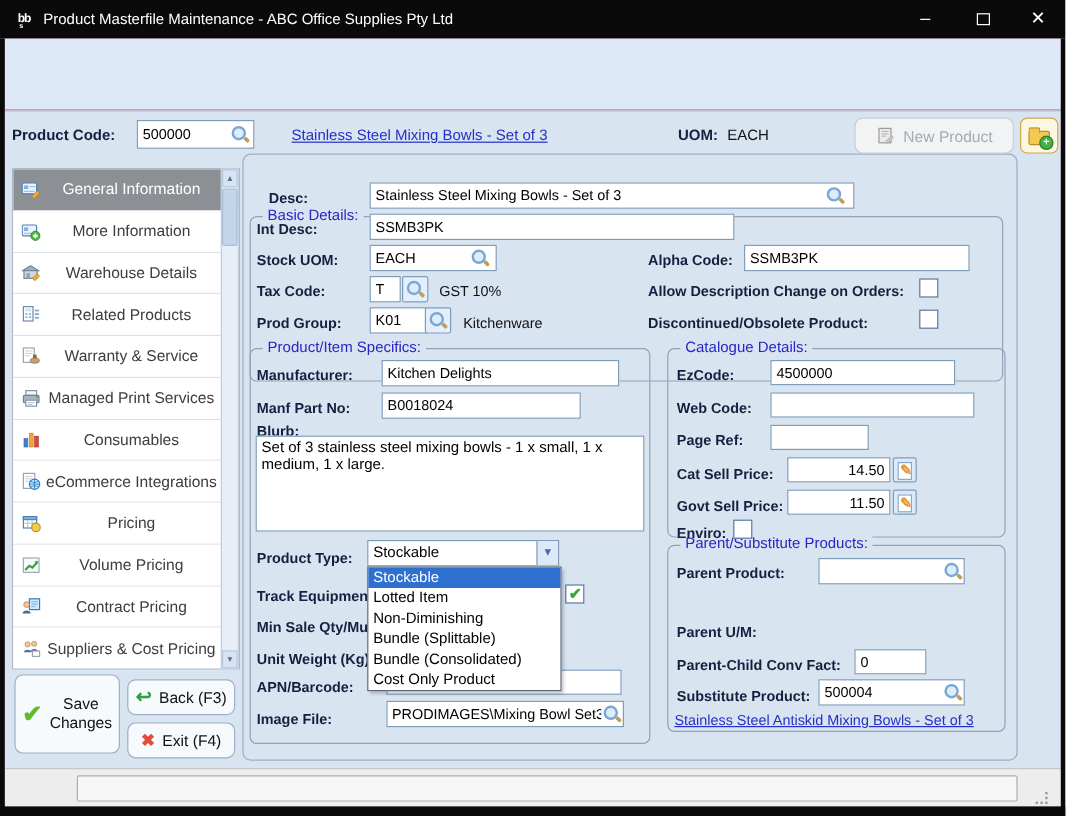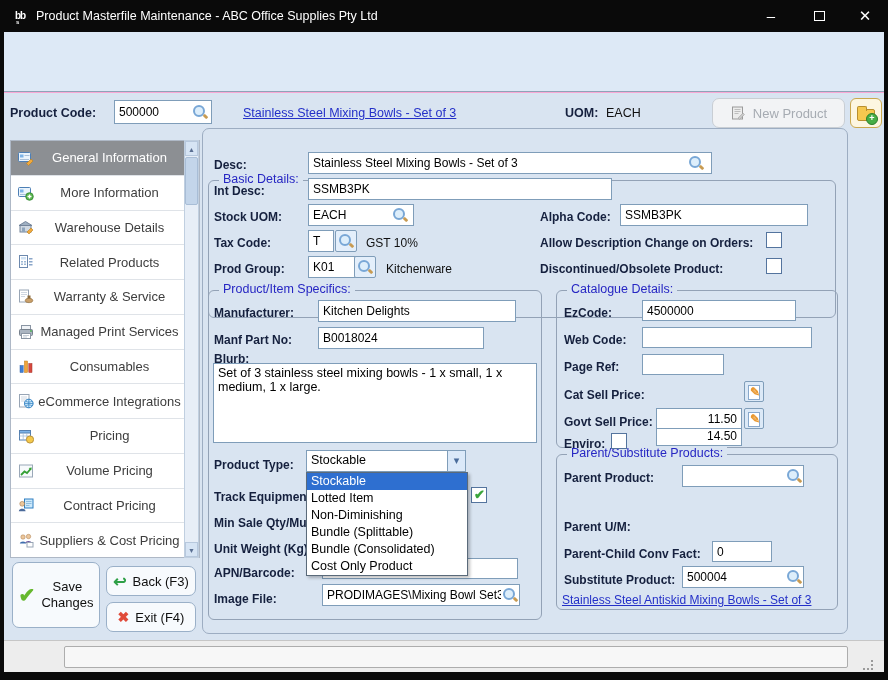--- a/index.html
+++ b/index.html
@@ -145,21 +145,21 @@
   </div>
   <div class="folder-btn">
     <span class="folder"></span>
   </div>
 
   <div class="panel"></div>
 
   <div class="grp" style="left:208px;top:140px;width:628px;height:138px;margin-top:40px;">
     <span class="grp-legend">Basic Details:</span>
   </div>
-  <span class="lbl" style="left:214px;top:158px;">Desc:</span>
+  <span class="lbl" style="left:224px;top:158px;">Desc:</span>
   <input class="inp" style="left: 308px; top: 152px; width: 404px;" value="Stainless Steel Mixing Bowls - Set of 3">
   <span class="mag" style="left:688px;top:155px;"></span>
   <span class="lbl" style="left:214px;top:184px;">Int Desc:</span>
   <input class="inp" style="left: 308px; top: 178px; width: 304px;" value="SSMB3PK">
   <span class="lbl" style="left:214px;top:210px;">Stock UOM:</span>
   <input class="inp" style="left: 308px; top: 204px; width: 106px;" value="EACH">
   <span class="mag" style="left:392px;top:207px;"></span>
   <span class="lbl" style="left:540px;top:210px;">Alpha Code:</span>
   <input class="inp" style="left: 620px; top: 204px; width: 188px;" value="SSMB3PK">
   <span class="lbl" style="left:214px;top:236px;">Tax Code:</span>
@@ -215,21 +215,21 @@
   <div class="grp" style="left:556px;top:290px;width:282px;height:158px;">
     <span class="grp-legend">Catalogue Details:</span>
   </div>
   <span class="lbl" style="left:564px;top:306px;">EzCode:</span>
   <input class="inp" style="left: 642px; top: 300px; width: 154px; height: 21px;" value="4500000">
   <span class="lbl" style="left:564px;top:333px;">Web Code:</span>
   <input class="inp" style="left: 642px; top: 327px; width: 170px; height: 21px;" value="">
   <span class="lbl" style="left:564px;top:360px;">Page Ref:</span>
   <input class="inp" style="left: 642px; top: 354px; width: 82px; height: 21px;" value="">
   <span class="lbl" style="left:564px;top:388px;">Cat Sell Price:</span>
-  <input class="inp right" style="left: 656px; top: 381px; width: 86px; height: 21px; margin-top: 44px;" value="14.50">
+  <input class="inp right" style="left: 656px; top: 381px; width: 86px; height: 21px;" value="14.50">
   <span class="edit-ico" style="left:744px;top:381px;"></span>
   <span class="lbl" style="left:564px;top:415px;">Govt Sell Price:</span>
   <input class="inp right" style="left: 656px; top: 408px; width: 86px; height: 21px;" value="11.50">
   <span class="edit-ico" style="left:744px;top:408px;"></span>
   <span class="lbl" style="left:564px;top:437px;">Enviro:</span>
   <span class="chk" style="left:611px;top:433px;"></span>
 
   <div class="grp" style="left:556px;top:454px;width:282px;height:156px;">
     <span class="grp-legend">Parent/Substitute Products:</span>
   </div>

